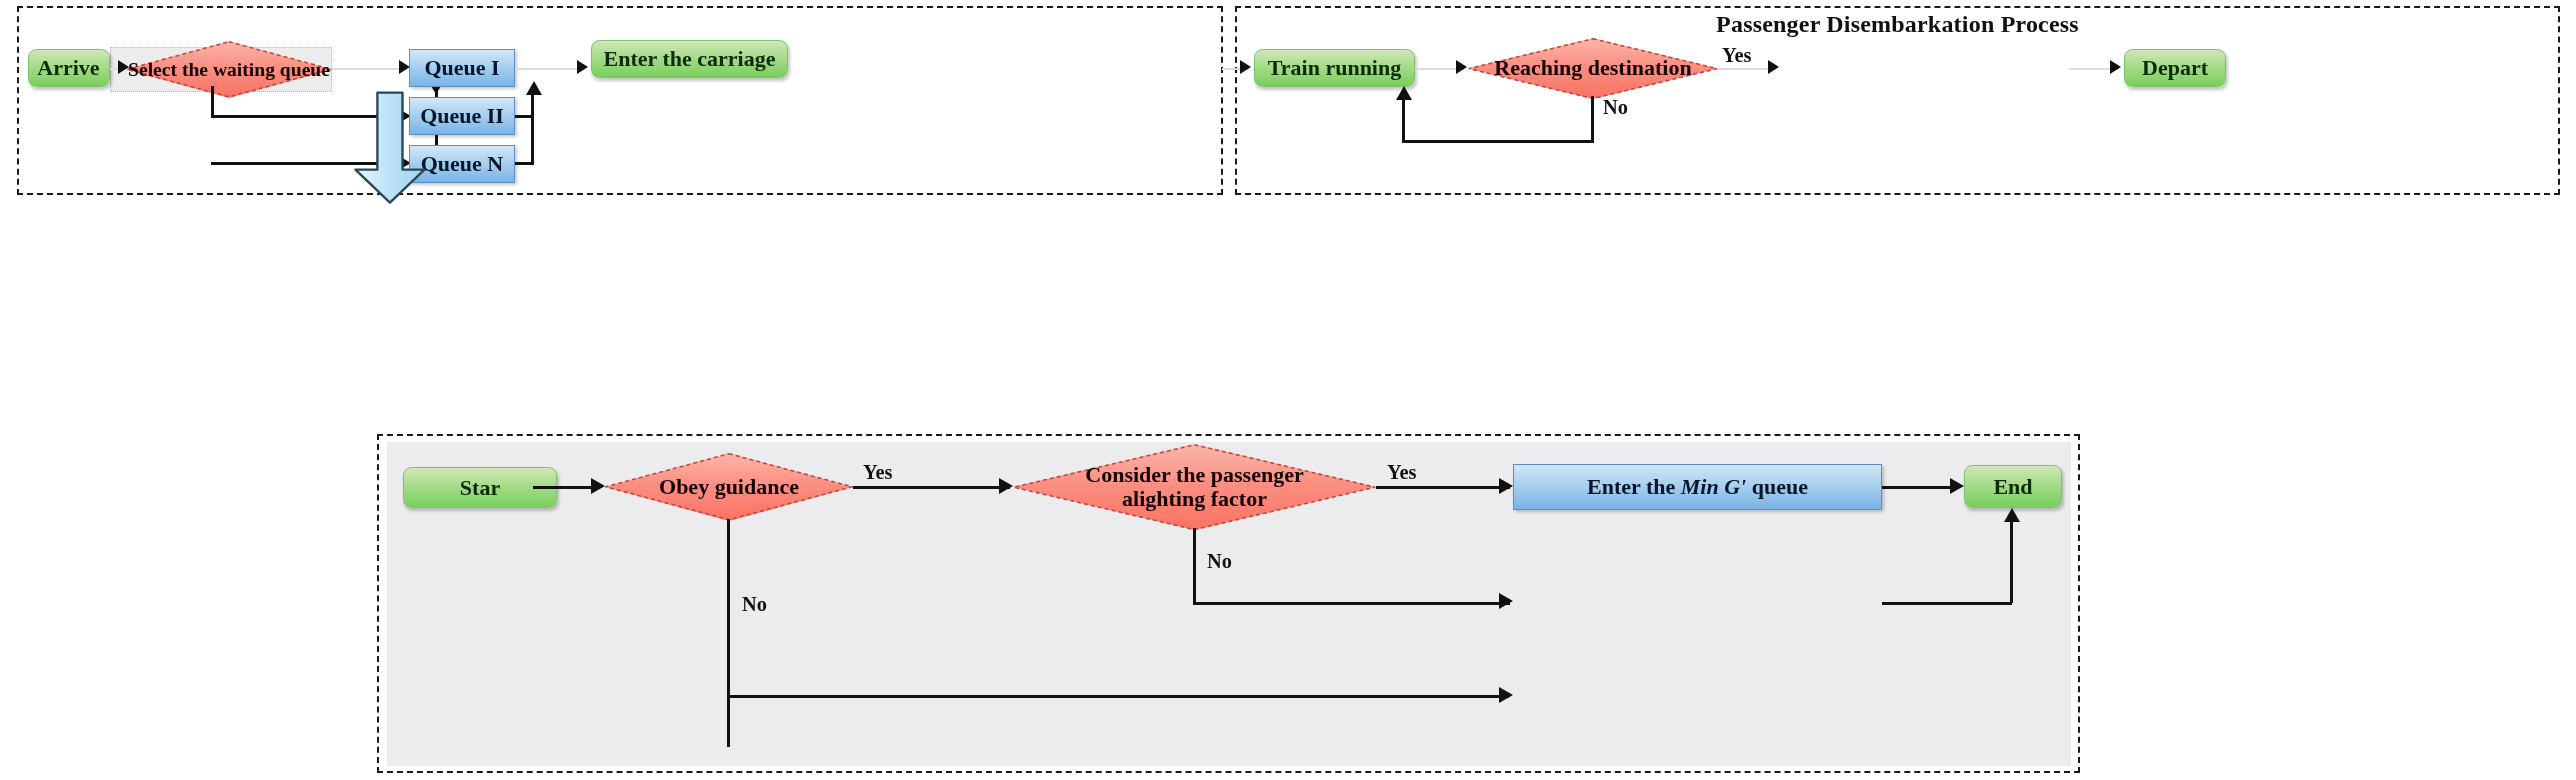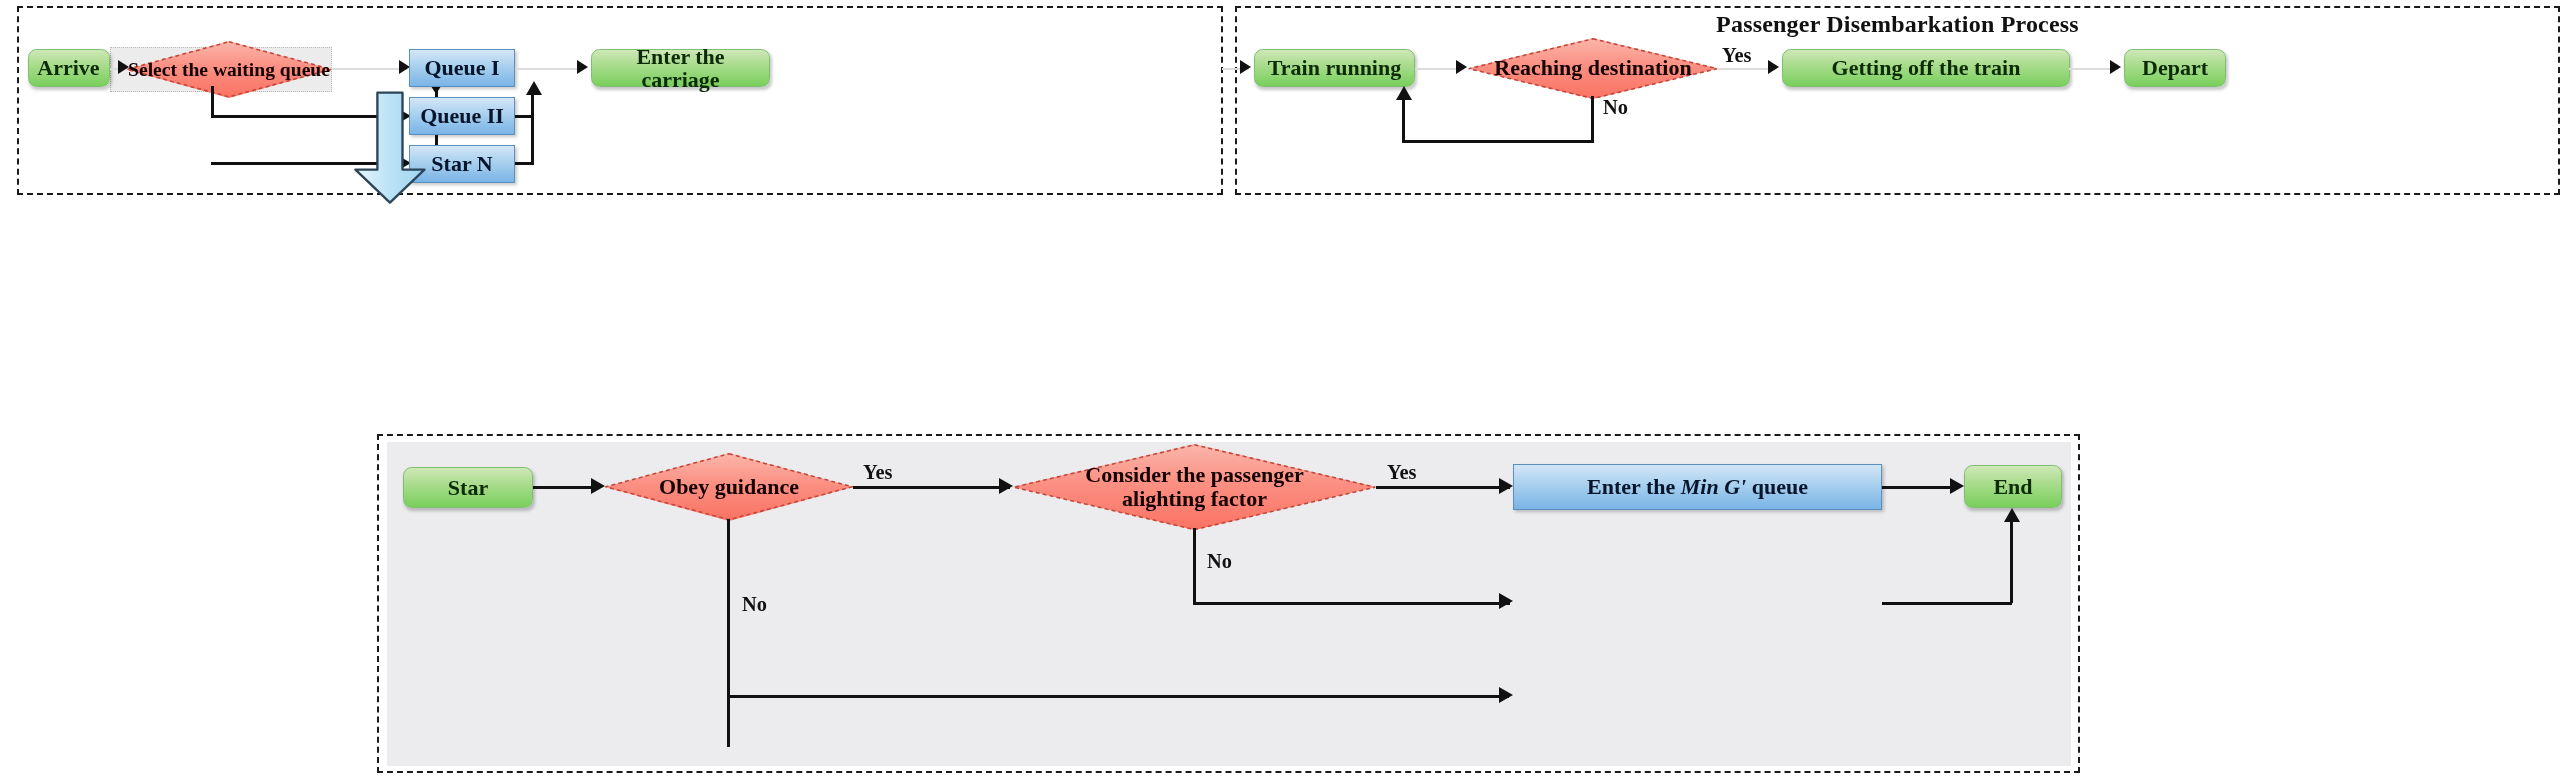--- a/index.html
+++ b/index.html
@@ -110,32 +110,32 @@
   <div class="blue" style="left:409px;top:97px;width:106px;height:38px;">
     <span>Queue II</span>
   </div>
 
   <div class="dots" style="left:442px;top:134px;">…</div>
 
   <div class="ln h" style="left:211px;top:162px;width:196px;"></div>
   <div class="arw r" style="left:397px;top:155px;"></div>
 
   <div class="blue" style="left:409px;top:145px;width:106px;height:38px;">
-    <span>Star N</span>
+    <span>Queue N</span>
   </div>
 
   <div class="ln h thin" style="left:515px;top:68px;width:69px;"></div>
   <div class="arw r" style="left:577px;top:60px;border-left-width:11px;border-top-width:7px;border-bottom-width:7px;"></div>
 
   <div class="ln h" style="left:515px;top:115px;width:19px;"></div>
   <div class="ln h" style="left:515px;top:162px;width:19px;"></div>
   <div class="ln v" style="left:531px;top:93px;height:71px;"></div>
   <div class="arw u" style="left:526px;top:81px;"></div>
 
-  <div class="green" style="left:591px;top:49px;width:179px;height:38px;">
+  <div class="green" style="left:591px;top:40px;width:197px;height:38px;">
     <span>Enter the carriage</span>
   </div>
 
   <div class="panel" style="left:1235px;top:6.3px;width:1325px;height:189px;"></div>
 
   <div class="panel-title" style="left:1336px;top:11px;width:1123px;">Passenger Disembarkation Process</div>
 
   <div class="ln h thin" style="left:1222px;top:68px;width:27px;"></div>
   <div class="arw r" style="left:1240px;top:60px;border-left-width:11px;border-top-width:7px;border-bottom-width:7px;"></div>
 
@@ -151,23 +151,20 @@
     <svg class="dedge" viewBox="0 0 318 78" preserveAspectRatio="none">
       <polygon points="159,1 317,39 159,77 1,39" fill="none" stroke="#c2463a" stroke-width="2" stroke-dasharray="5,4"></polygon>
     </svg>
     <div class="dlabel">Reaching destination</div>
   </div>
 
   <div class="elbl" style="left:1722px;top:44px;">Yes</div>
   <div class="ln h thin" style="left:1717px;top:68px;width:58px;"></div>
   <div class="arw r" style="left:1768px;top:60px;border-left-width:11px;border-top-width:7px;border-bottom-width:7px;"></div>
 
-  <div class="green" style="left:1782px;top:49px;width:288px;height:38px;">
-    <span>Getting off the train</span>
-  </div>
 
   <div class="ln h thin" style="left:2069px;top:68px;width:49px;"></div>
   <div class="arw r" style="left:2110px;top:60px;border-left-width:11px;border-top-width:7px;border-bottom-width:7px;"></div>
 
   <div class="green" style="left:2124px;top:49px;width:102px;height:38px;">
     <span>Depart</span>
   </div>
 
   <div class="ln v" style="left:1591px;top:96px;height:47px;"></div>
   <div class="elbl" style="left:1603px;top:96px;">No</div>
@@ -182,21 +179,21 @@
         <stop offset="45%" stop-color="#bfe4f7"></stop>
         <stop offset="100%" stop-color="#9ed4f0"></stop>
       </linearGradient>
     </defs>
     <polygon points="40,2 72,2 72,100 100,100 56,142 12,100 40,100" fill="url(#bag)" stroke="#2c4558" stroke-width="3" stroke-linejoin="round"></polygon>
   </svg>
 
   <div class="panel" style="left:377px;top:434px;width:1703px;height:339px;"></div>
   <div class="shade plain" style="left:387px;top:442px;width:1684px;height:324px;border:none;background:#ececee;"></div>
 
-  <div class="green" style="left:403px;top:467px;width:130px;height:41px;">
+  <div class="green" style="left:403px;top:467px;width:154px;height:41px;">
     <span>Star</span>
   </div>
 
   <div class="ln h" style="left:533px;top:486px;width:66px;"></div>
   <div class="arw r" style="left:591px;top:478px;"></div>
 
   <div class="diamond" style="left:605px;top:453px;width:248px;height:68px;">
     <div class="dshape"></div>
     <svg class="dedge" viewBox="0 0 316 86" preserveAspectRatio="none">
       <polygon points="158,1 315,43 158,85 1,43" fill="none" stroke="#c2463a" stroke-width="2" stroke-dasharray="5,4"></polygon>

